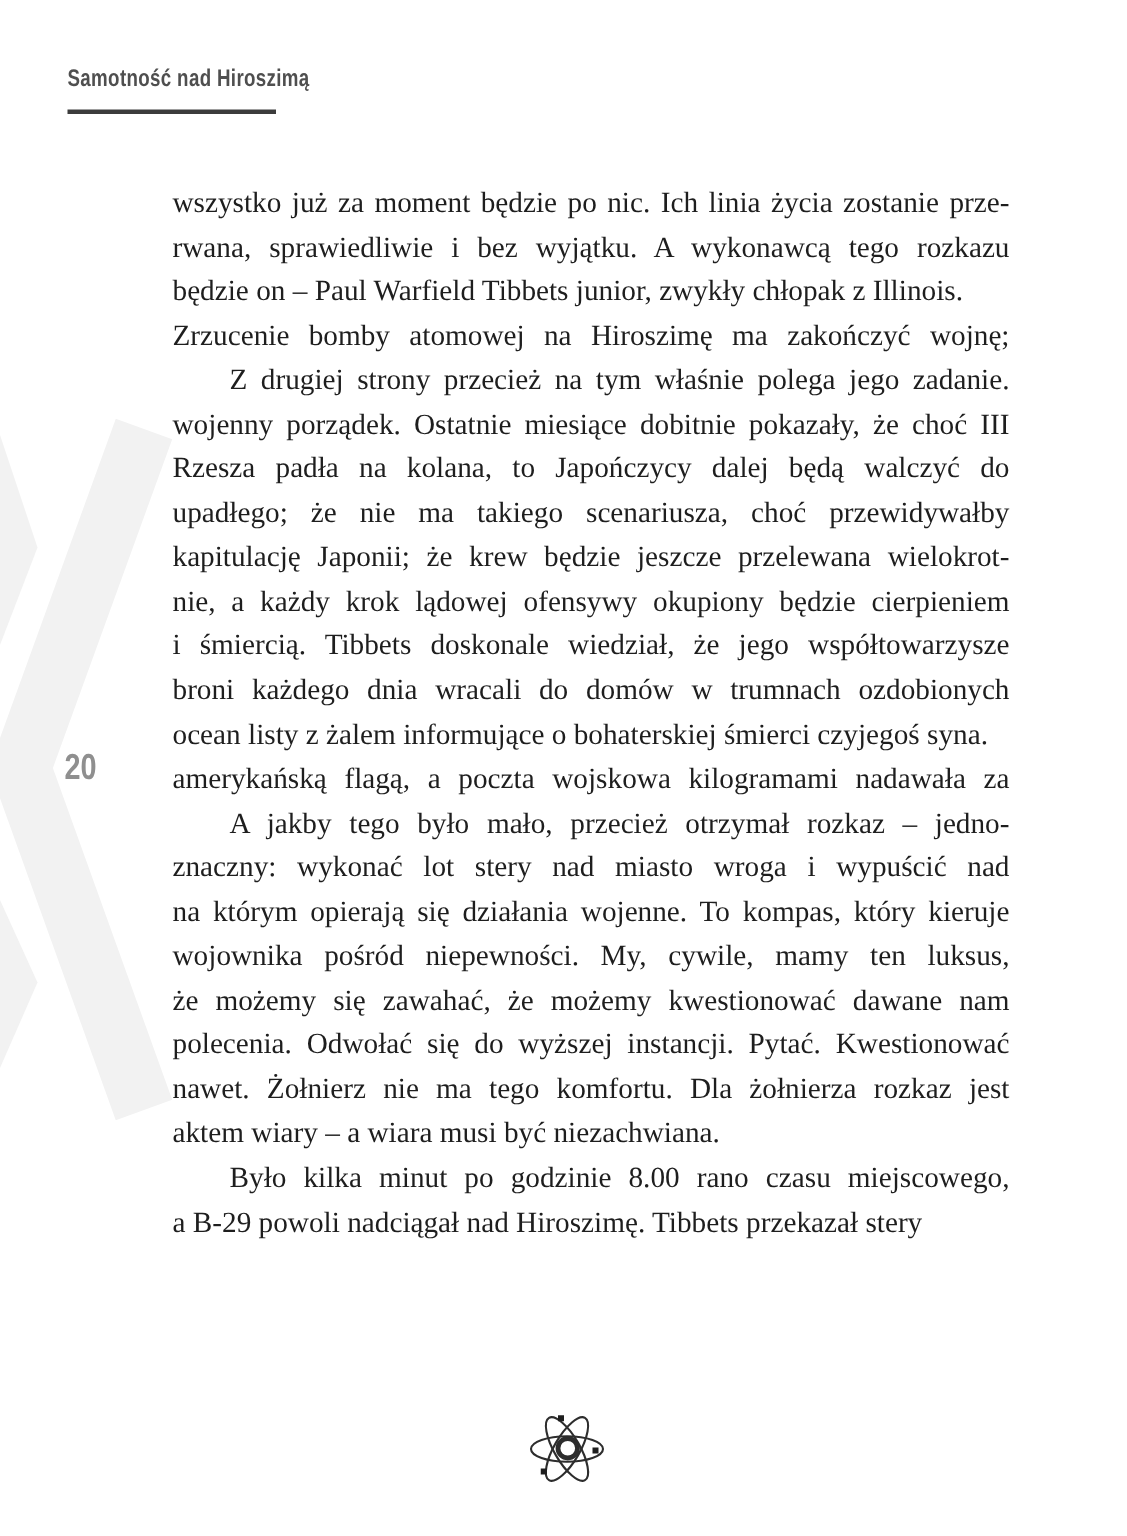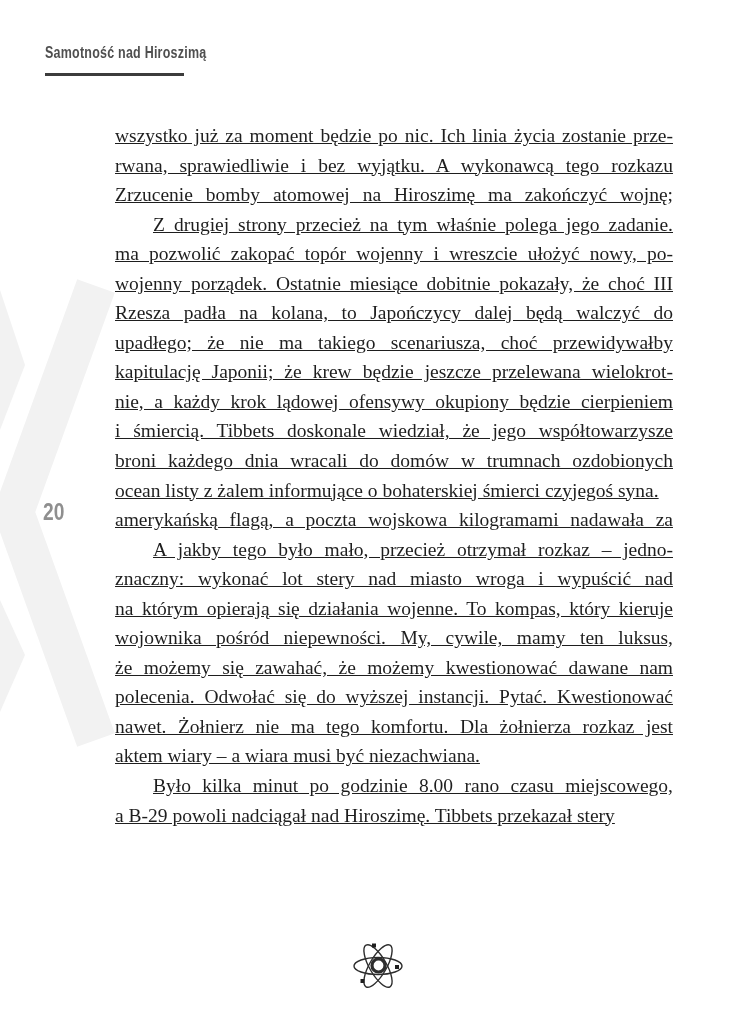--- a/index.html
+++ b/index.html
@@ -24,21 +24,21 @@
   
   .page-number{
     position:absolute;left:43px;top:498px;
     font-family:"Liberation Sans", sans-serif;
     font-weight:bold;font-size:24px;color:#8f8f8f;
     transform:scaleX(0.8);transform-origin:left top;
   }
   
   .body-text{
     position:absolute;left:115px;top:121px;width:558px;
-    font-size:19.5px;color:#1e1e1e;text-decoration:underline;
+    font-size:19.5px;color:#1e1e1e;
   }
   .line{
     height:29.55px;line-height:29.55px;
     text-align:justify;text-align-last:justify;
     white-space:nowrap;overflow:visible;
   }
   .line.last{text-align-last:left;white-space:nowrap;}
   .line.indent{padding-left:38px;}
   
   .atom{position:absolute;left:351px;top:939px;}
@@ -53,23 +53,23 @@
 </svg>
 
 <div class="running-header">Samotność nad Hiroszimą</div>
 <div class="header-rule"></div>
 
 <div class="page-number">20</div>
 
 <div class="body-text">
     <div class="line">wszystko już za moment będzie po nic. Ich linia życia zostanie prze-</div>
     <div class="line">rwana, sprawiedliwie i bez wyjątku. A wykonawcą tego rozkazu</div>
+    <div class="line last">będzie on – Paul Warfield Tibbets junior, zwykły chłopak z Illinois.</div>
     <div class="line">Zrzucenie bomby atomowej na Hiroszimę ma zakończyć wojnę;</div>
     <div class="line indent">Z drugiej strony przecież na tym właśnie polega jego zadanie.</div>
-    <div class="line">ma pozwolić zakopać topór wojenny i wreszcie ułożyć nowy, po-</div>
     <div class="line">wojenny porządek. Ostatnie miesiące dobitnie pokazały, że choć III</div>
     <div class="line">Rzesza padła na kolana, to Japończycy dalej będą walczyć do</div>
     <div class="line">upadłego; że nie ma takiego scenariusza, choć przewidywałby</div>
     <div class="line">kapitulację Japonii; że krew będzie jeszcze przelewana wielokrot-</div>
     <div class="line">nie, a każdy krok lądowej ofensywy okupiony będzie cierpieniem</div>
     <div class="line">i śmiercią. Tibbets doskonale wiedział, że jego współtowarzysze</div>
     <div class="line">broni każdego dnia wracali do domów w trumnach ozdobionych</div>
     <div class="line last">ocean listy z żalem informujące o bohaterskiej śmierci czyjegoś syna.</div>
     <div class="line">amerykańską flagą, a poczta wojskowa kilogramami nadawała za</div>
     <div class="line indent">A jakby tego było mało, przecież otrzymał rozkaz – jedno-</div>

